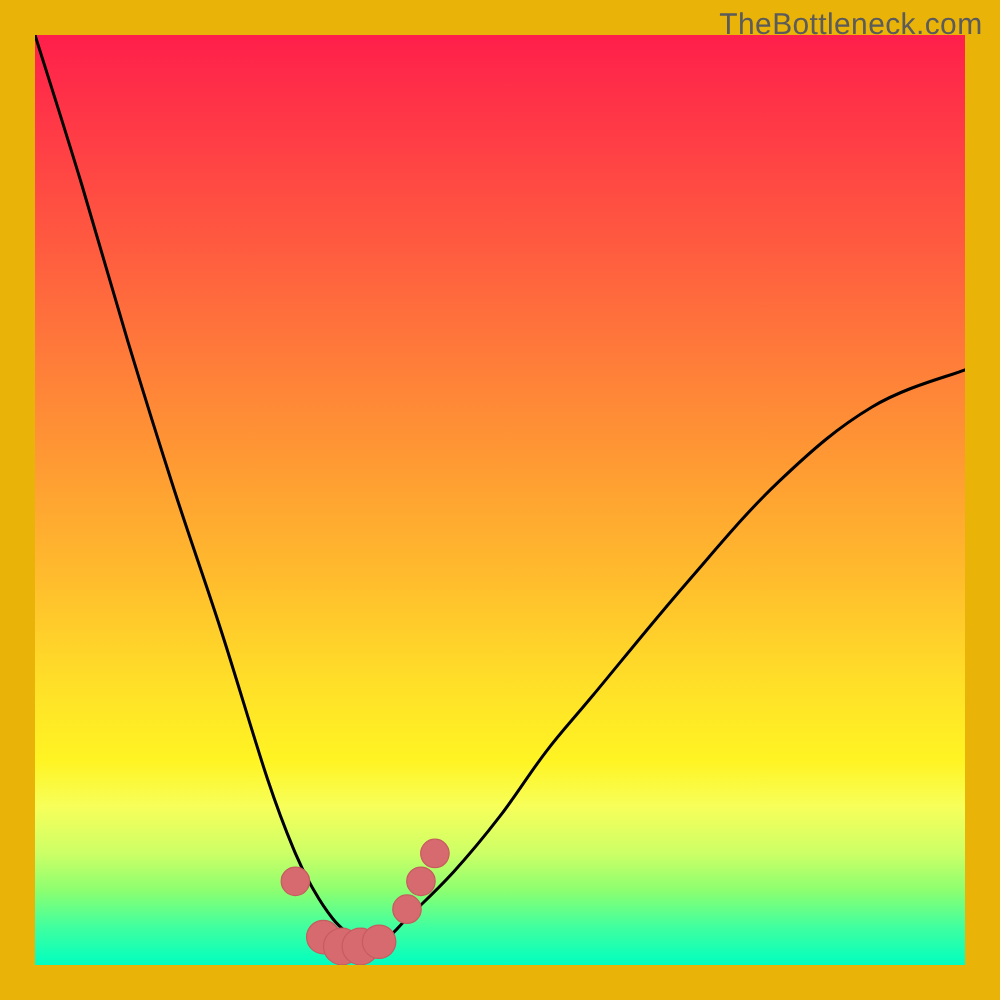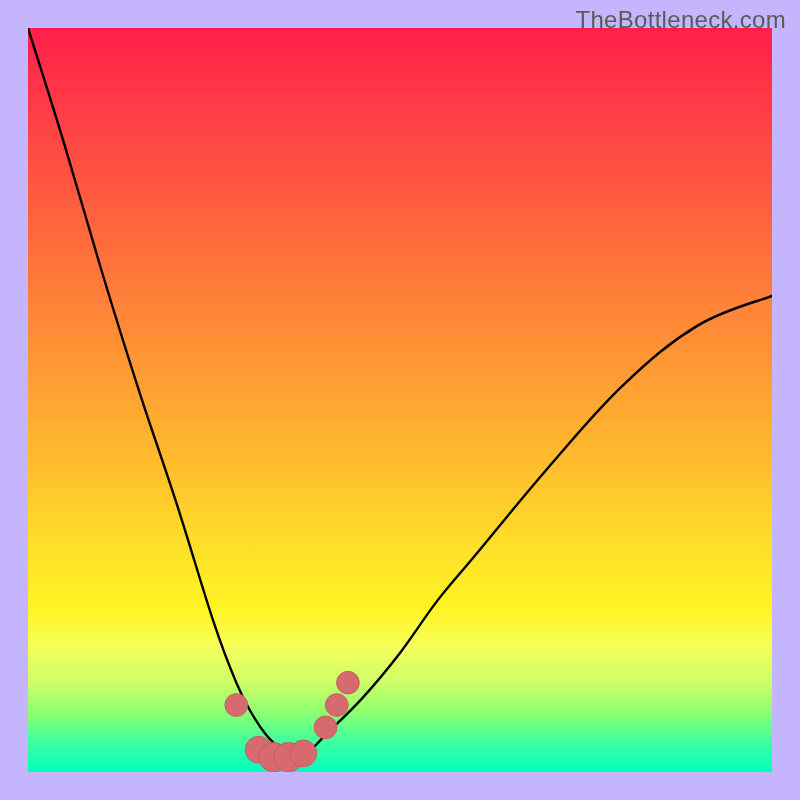--- a/index.html
+++ b/index.html
@@ -10,21 +10,21 @@
     overflow: hidden;
     background: #000;
     font-family: Arial, Helvetica, sans-serif;
   }
   .frame {
     position: absolute;
     left: 0;
     top: 0;
     width: 800px;
     height: 800px;
-    background: #c4b5fd;
+    background: #eab308;
   }
   .plot {
     position: absolute;
     left: 28px;
     top: 28px;
     width: 744px;
     height: 744px;
     background: linear-gradient(
       to bottom,
       #ff1f4b 0%,

